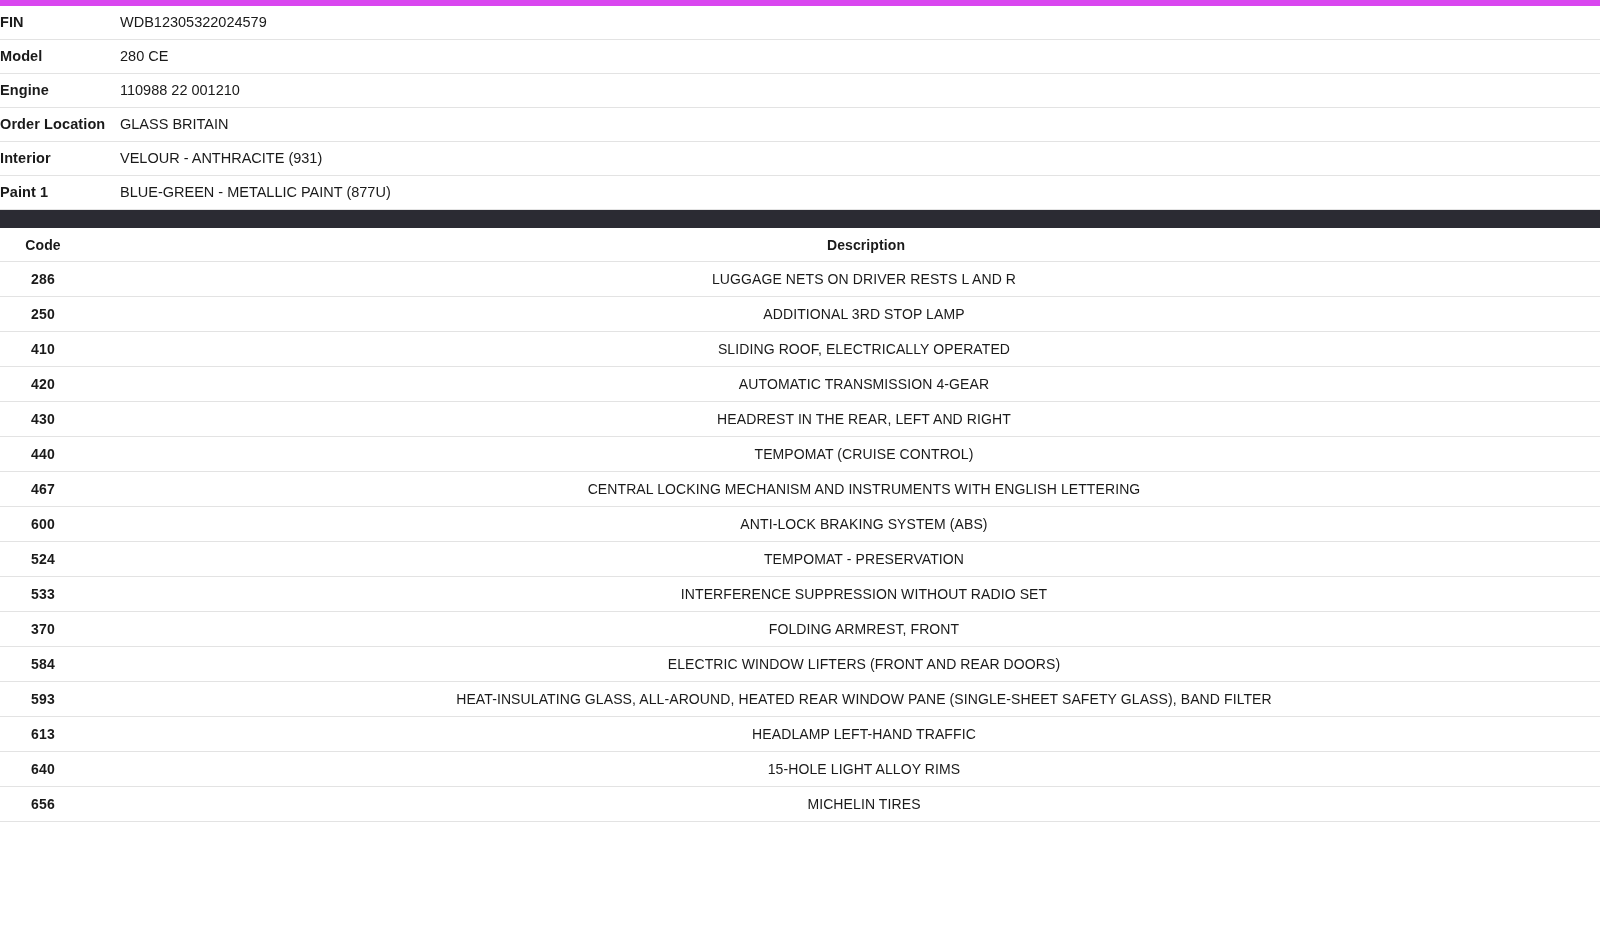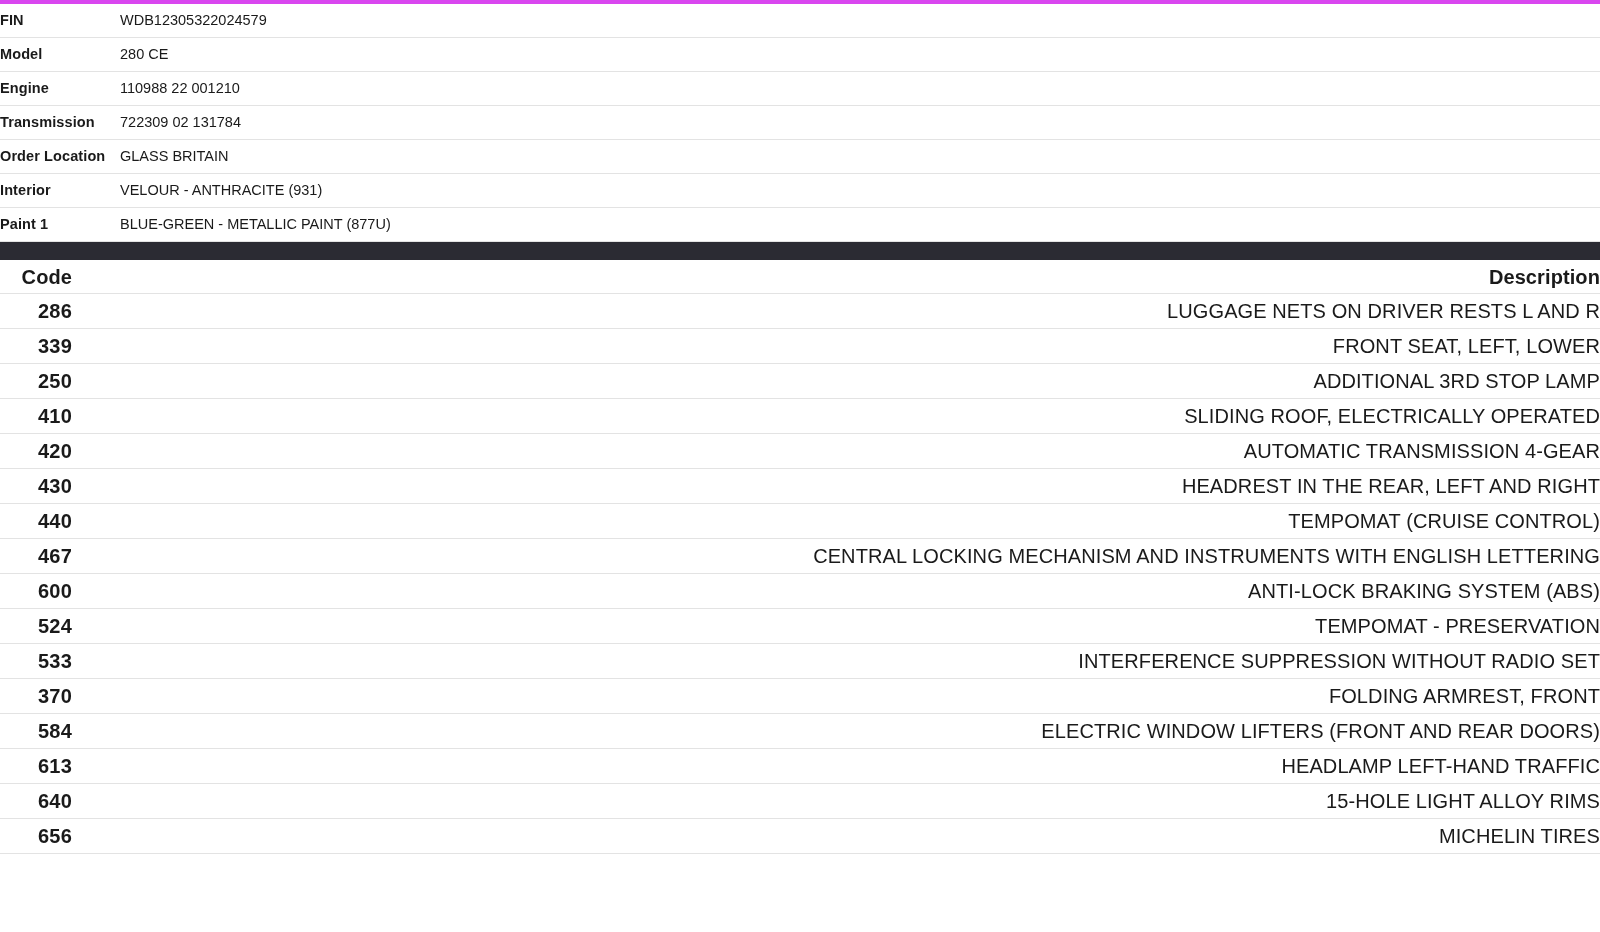--- a/index.html
+++ b/index.html
@@ -20,21 +20,21 @@
   
   table.info {
     width: 100%;
     border-collapse: collapse;
     table-layout: fixed;
   }
   table.info tr {
     border-bottom: 1px solid #e3e3e3;
   }
   table.info tr:first-child {
-    border-top: 4px solid #d946ef;
+    border-top: 6px solid #d946ef;
   }
   table.info td {
     padding: 9px 0 9px 0;
     font-size: 14.5px;
     line-height: 15px;
     vertical-align: middle;
   }
   td.info-label {
     width: 120px;
     padding-left: 14px;
@@ -54,23 +54,23 @@
   
   table.codes {
     width: 100%;
     border-collapse: collapse;
     table-layout: fixed;
   }
   table.codes tr {
     border-bottom: 1px solid #e3e3e3;
   }
   table.codes td, table.codes th {
-    font-size: 20px;
+    font-size: 14px;
     line-height: 16px;
-    text-align: right;
+    text-align: center;
     vertical-align: middle;
   }
   table.codes th {
     padding: 9px 0 8px 0;
     font-weight: bold;
     letter-spacing: 0.1px;
   }
   table.codes td {
     padding: 9px 0 9px 0;
   }
@@ -107,24 +107,20 @@
       </tr>
       <tr>
         <td class="info-label">Model</td>
         <td class="info-value">280 CE</td>
       </tr>
       <tr>
         <td class="info-label">Engine</td>
         <td class="info-value">110988 22 001210</td>
       </tr>
       <tr>
-        <td class="info-label">Transmission</td>
-        <td class="info-value">722309 02 131784</td>
-      </tr>
-      <tr>
         <td class="info-label">Order Location</td>
         <td class="info-value">GLASS BRITAIN</td>
       </tr>
       <tr>
         <td class="info-label">Interior</td>
         <td class="info-value">VELOUR - ANTHRACITE (931)</td>
       </tr>
       <tr>
         <td class="info-label">Paint 1</td>
         <td class="info-value">BLUE-GREEN - METALLIC PAINT (877U)</td>
@@ -140,24 +136,20 @@
         <th class="col-code">Code</th>
         <th class="col-desc">Description</th>
       </tr>
     </thead>
     <tbody>
       <tr>
         <td class="col-code code-cell">286</td>
         <td class="col-desc desc-cell">LUGGAGE NETS ON DRIVER RESTS L AND R</td>
       </tr>
       <tr>
-        <td class="col-code code-cell">339</td>
-        <td class="col-desc desc-cell">FRONT SEAT, LEFT, LOWER</td>
-      </tr>
-      <tr>
         <td class="col-code code-cell">250</td>
         <td class="col-desc desc-cell">ADDITIONAL 3RD STOP LAMP</td>
       </tr>
       <tr>
         <td class="col-code code-cell">410</td>
         <td class="col-desc desc-cell">SLIDING ROOF, ELECTRICALLY OPERATED</td>
       </tr>
       <tr>
         <td class="col-code code-cell">420</td>
         <td class="col-desc desc-cell">AUTOMATIC TRANSMISSION 4-GEAR</td>
@@ -188,20 +180,24 @@
       </tr>
       <tr>
         <td class="col-code code-cell">370</td>
         <td class="col-desc desc-cell">FOLDING ARMREST, FRONT</td>
       </tr>
       <tr>
         <td class="col-code code-cell">584</td>
         <td class="col-desc desc-cell">ELECTRIC WINDOW LIFTERS (FRONT AND REAR DOORS)</td>
       </tr>
       <tr>
+        <td class="col-code code-cell">593</td>
+        <td class="col-desc desc-cell">HEAT-INSULATING GLASS, ALL-AROUND, HEATED REAR WINDOW PANE (SINGLE-SHEET SAFETY GLASS), BAND FILTER</td>
+      </tr>
+      <tr>
         <td class="col-code code-cell">613</td>
         <td class="col-desc desc-cell">HEADLAMP LEFT-HAND TRAFFIC</td>
       </tr>
       <tr>
         <td class="col-code code-cell">640</td>
         <td class="col-desc desc-cell">15-HOLE LIGHT ALLOY RIMS</td>
       </tr>
       <tr>
         <td class="col-code code-cell">656</td>
         <td class="col-desc desc-cell">MICHELIN TIRES</td>

